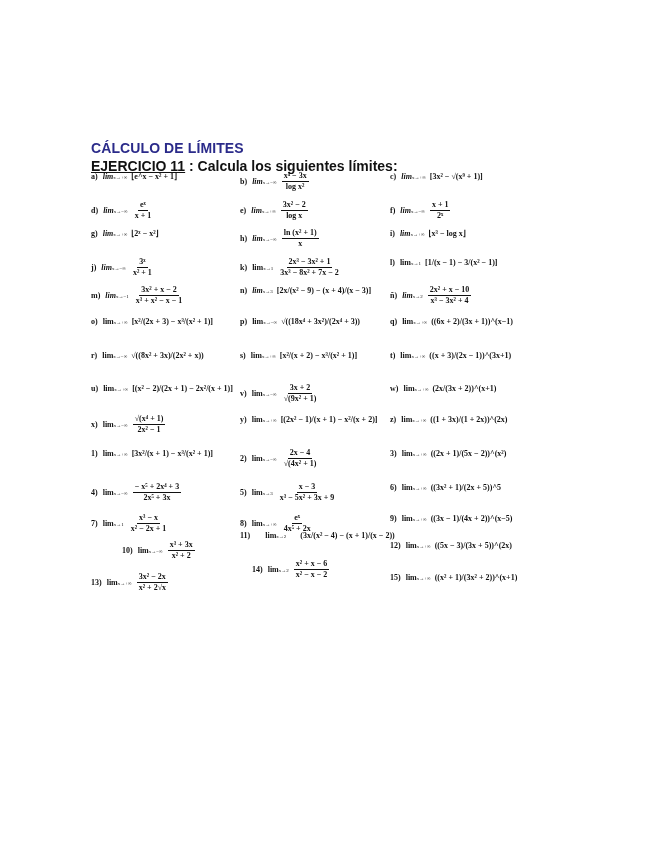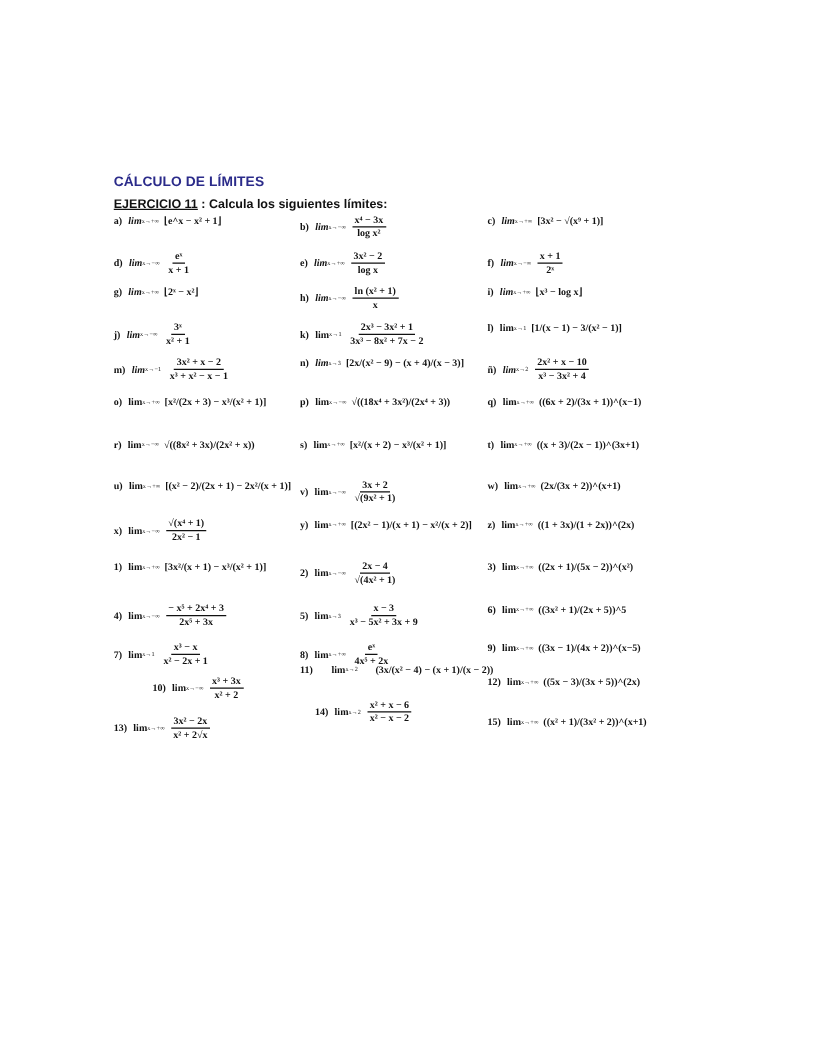--- a/index.html
+++ b/index.html
@@ -1,18 +1,18 @@
 <!DOCTYPE html>
 <html><head>
 <meta charset="utf-8">
 <style>
   html,body{margin:0;padding:0;background:#ffffff;}
   body{width:655px;height:848px;position:relative;overflow:hidden;font-family:"Liberation Serif",serif;color:#111;}
-  .title{position:absolute;left:91px;top:140px;font-family:"Liberation Sans",sans-serif;font-weight:bold;font-size:11px;color:#2b2b8a;letter-spacing:0.1px;}
-  .subtitle{position:absolute;left:91px;top:158px;font-family:"Liberation Sans",sans-serif;font-weight:bold;font-size:10px;color:#111;}
+  .title{position:absolute;left:91px;top:140px;font-family:"Liberation Sans",sans-serif;font-weight:bold;font-size:14px;color:#2b2b8a;letter-spacing:0.1px;}
+  .subtitle{position:absolute;left:91px;top:158px;font-family:"Liberation Sans",sans-serif;font-weight:bold;font-size:14px;color:#111;}
   .subtitle .ej{text-decoration:underline;}
   .ex{position:absolute;display:flex;align-items:center;font-size:8px;font-weight:bold;white-space:nowrap;}
   .lbl{margin-right:5px;font-weight:bold;}
   .lim{display:inline-flex;flex-direction:row;align-items:center;margin-right:4px;line-height:1;}
   .lim .w{font-size:8px;font-weight:bold;}
   .lim .w.it{font-style:italic;}
   .lim .s{font-size:5px;font-weight:normal;margin-top:2px;}
   .expr{display:inline-flex;align-items:center;font-size:8px;font-weight:bold;}
   .frac{display:inline-flex;flex-direction:column;align-items:center;line-height:1;margin:0 1px;justify-content:flex-end;}
   .frac .n{border-bottom:0.8px solid #111;padding:0 2px 1px 2px;}

